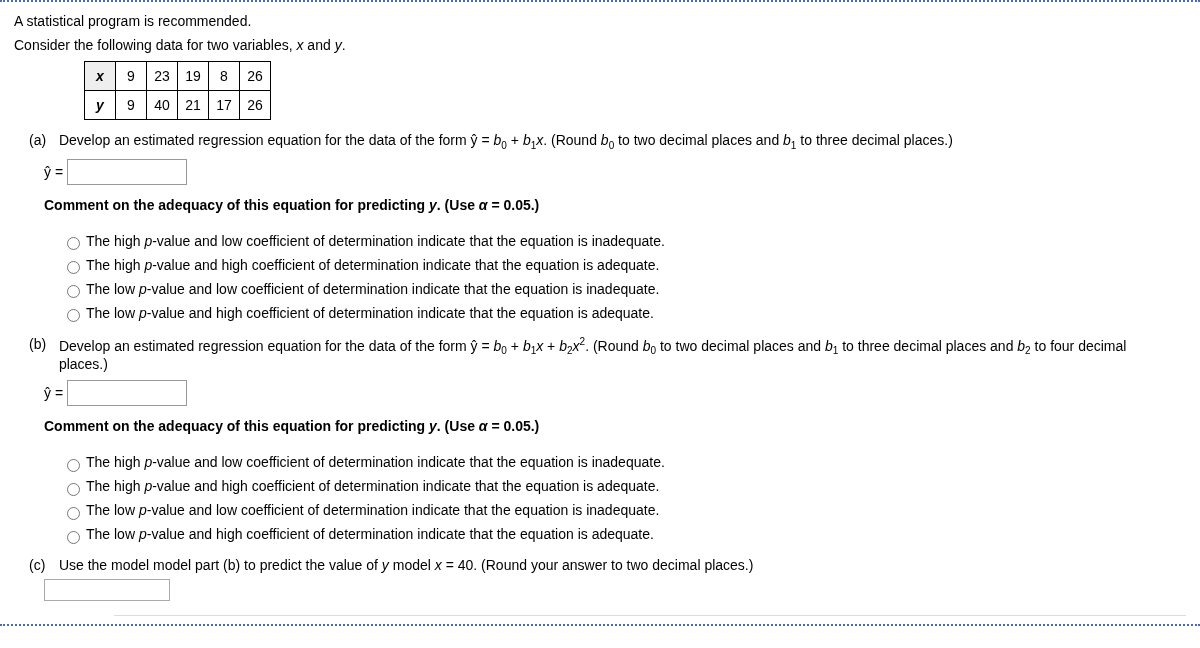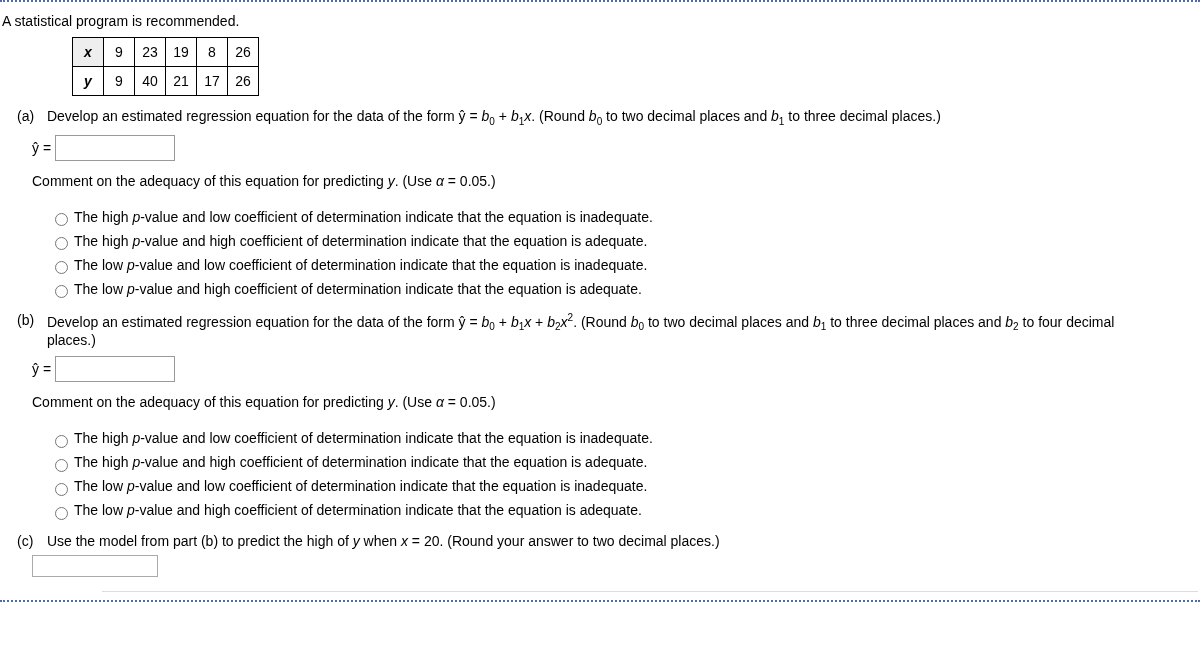--- a/index.html
+++ b/index.html
@@ -4,21 +4,21 @@
   <style>
     body {
       font-family: "Helvetica Neue", Helvetica, Arial, sans-serif;
       font-size: 14px;
       color: #000;
       margin: 0;
       padding: 0;
       background: #fff;
     }
     .container {
-      padding: 8px 2px;
+      padding: 8px 14px;
       border-top: 2px dotted #4a6da7;
       border-bottom: 2px dotted #4a6da7;
     }
     .intro-line {
       margin: 3px 0 8px 0;
     }
     .data-table {
       margin: 8px 0 8px 70px;
       border-collapse: collapse;
     }
@@ -65,20 +65,21 @@
     .answer-wide { width: 110px; }
     .answer-med  { width: 110px; }
     input.answer-c {
       border: 1px solid #aaa;
       width: 120px;
       height: 18px;
       margin: 2px 0 0 30px;
     }
     .comment-intro {
       margin: 12px 0 4px 30px;
+      font-weight: bold;
     }
     .radio-group {
       margin: 18px 0 6px 48px;
     }
     .radio-group label {
       display: block;
       margin: 3px 0;
       line-height: 1.5;
     }
     .radio-group input[type="radio"] {
@@ -93,20 +94,23 @@
         border-top:1px solid #ddd;
         margin: 14px 0 0 100px;
     }
   </style>
 </head>
 <body>
 
 <div class="container">
 
   <div class="intro-line">A statistical program is recommended.</div>
+  <div class="intro-line">
+    <span>Consider the following data for two variables, </span><span class="ital">x</span><span> and </span><span class="ital">y</span><span>.</span>
+  </div>
 
   <table class="data-table">
     <tbody>
         <tr>
       <td class="hdr" style="background:#eee;">x</td>
       <td>9</td>
       <td>23</td>
       <td>19</td>
       <td>8</td>
       <td>26</td>
@@ -167,19 +171,19 @@
     <label><input type="radio" name="qb" style=""><span>The high </span><span class="ital">p</span><span>-value and low coefficient of determination indicate that the equation is inadequate.</span></label>
     <label><input type="radio" name="qb" style=""><span>The high </span><span class="ital">p</span><span>-value and high coefficient of determination indicate that the equation is adequate.</span></label>
     <label><input type="radio" name="qb" style=""><span>The low </span><span class="ital">p</span><span>-value and low coefficient of determination indicate that the equation is inadequate.</span></label>
     <label><input type="radio" name="qb" style=""><span>The low </span><span class="ital">p</span><span>-value and high coefficient of determination indicate that the equation is adequate.</span></label>
   </div>
 
   
   <div class="part">
     <span class="part-label">(c)</span>
     <span class="part-text">
-    <span>Use the model from part (b) to predict the high of </span><span class="ital">y</span><span> when </span><span class="ital">x</span><span> = 20. (Round your answer to two decimal places.)</span>
+    <span>Use the model model part (b) to predict the value of </span><span class="ital">y</span><span> model </span><span class="ital">x</span><span> = 40. (Round your answer to two decimal places.)</span>
     </span>
   </div>
   <input type="text" class="answer-c" style="">
 
   <div class="bottom-divider"></div>
 </div>
 
 </body></html>

